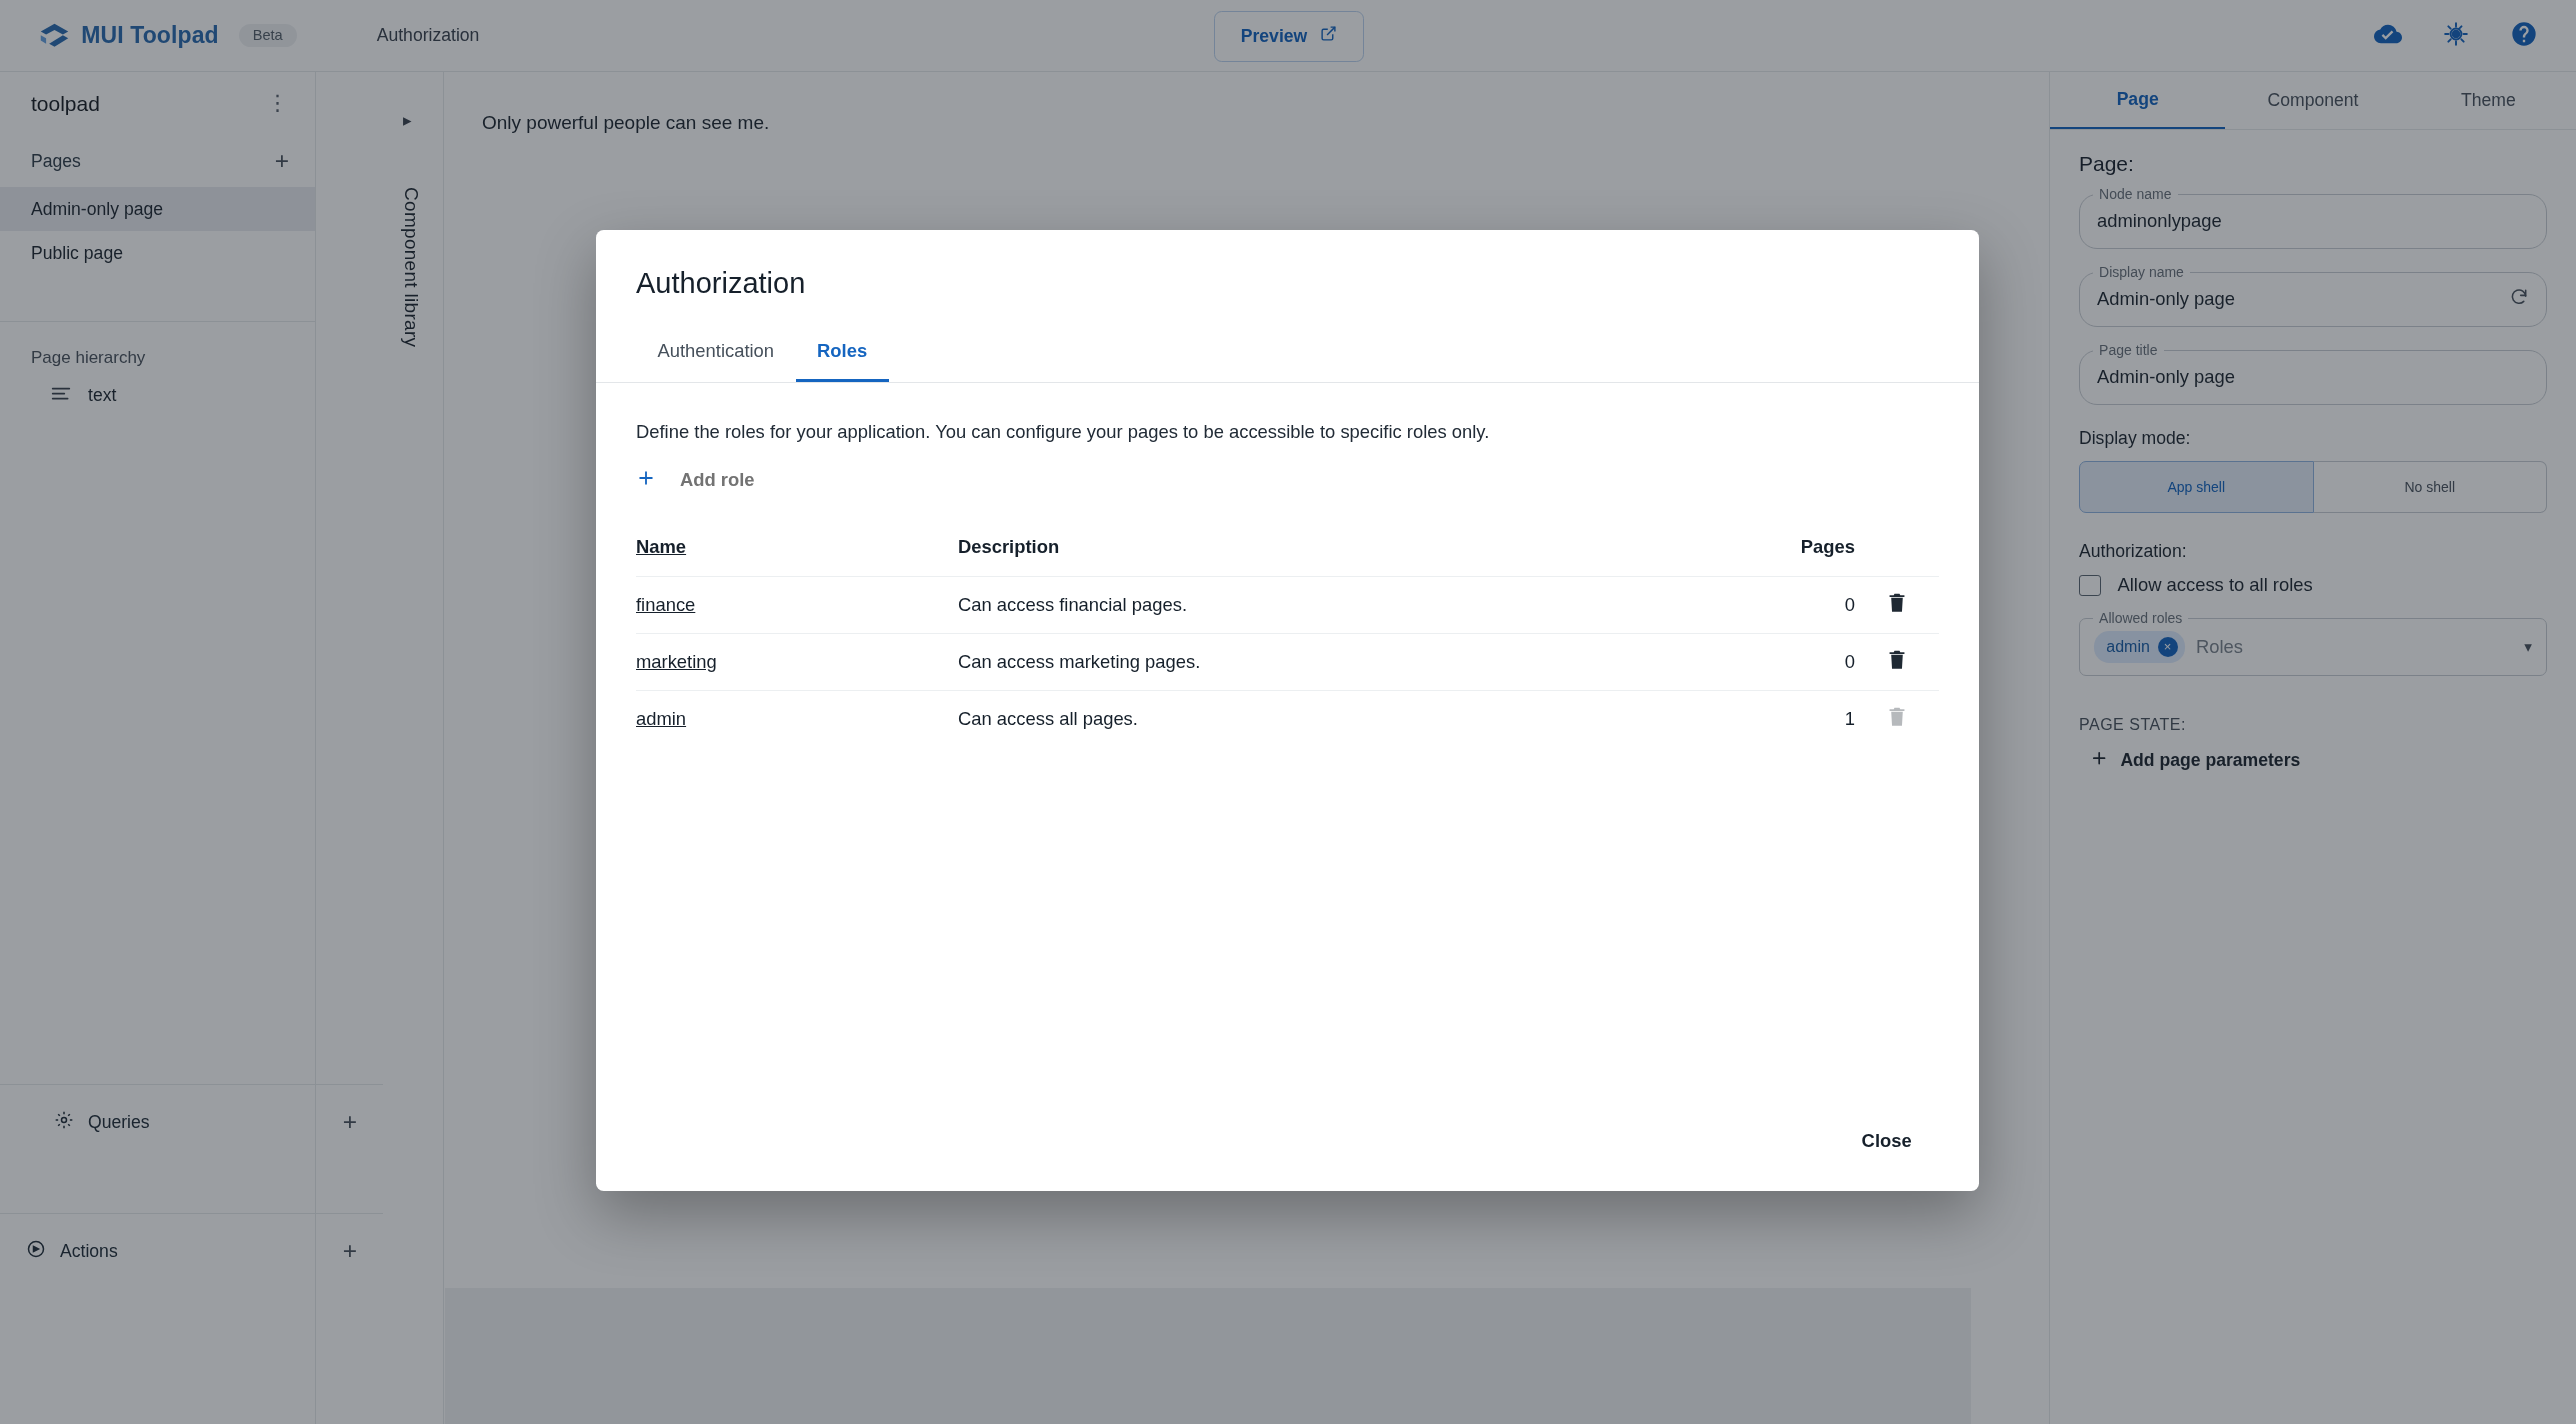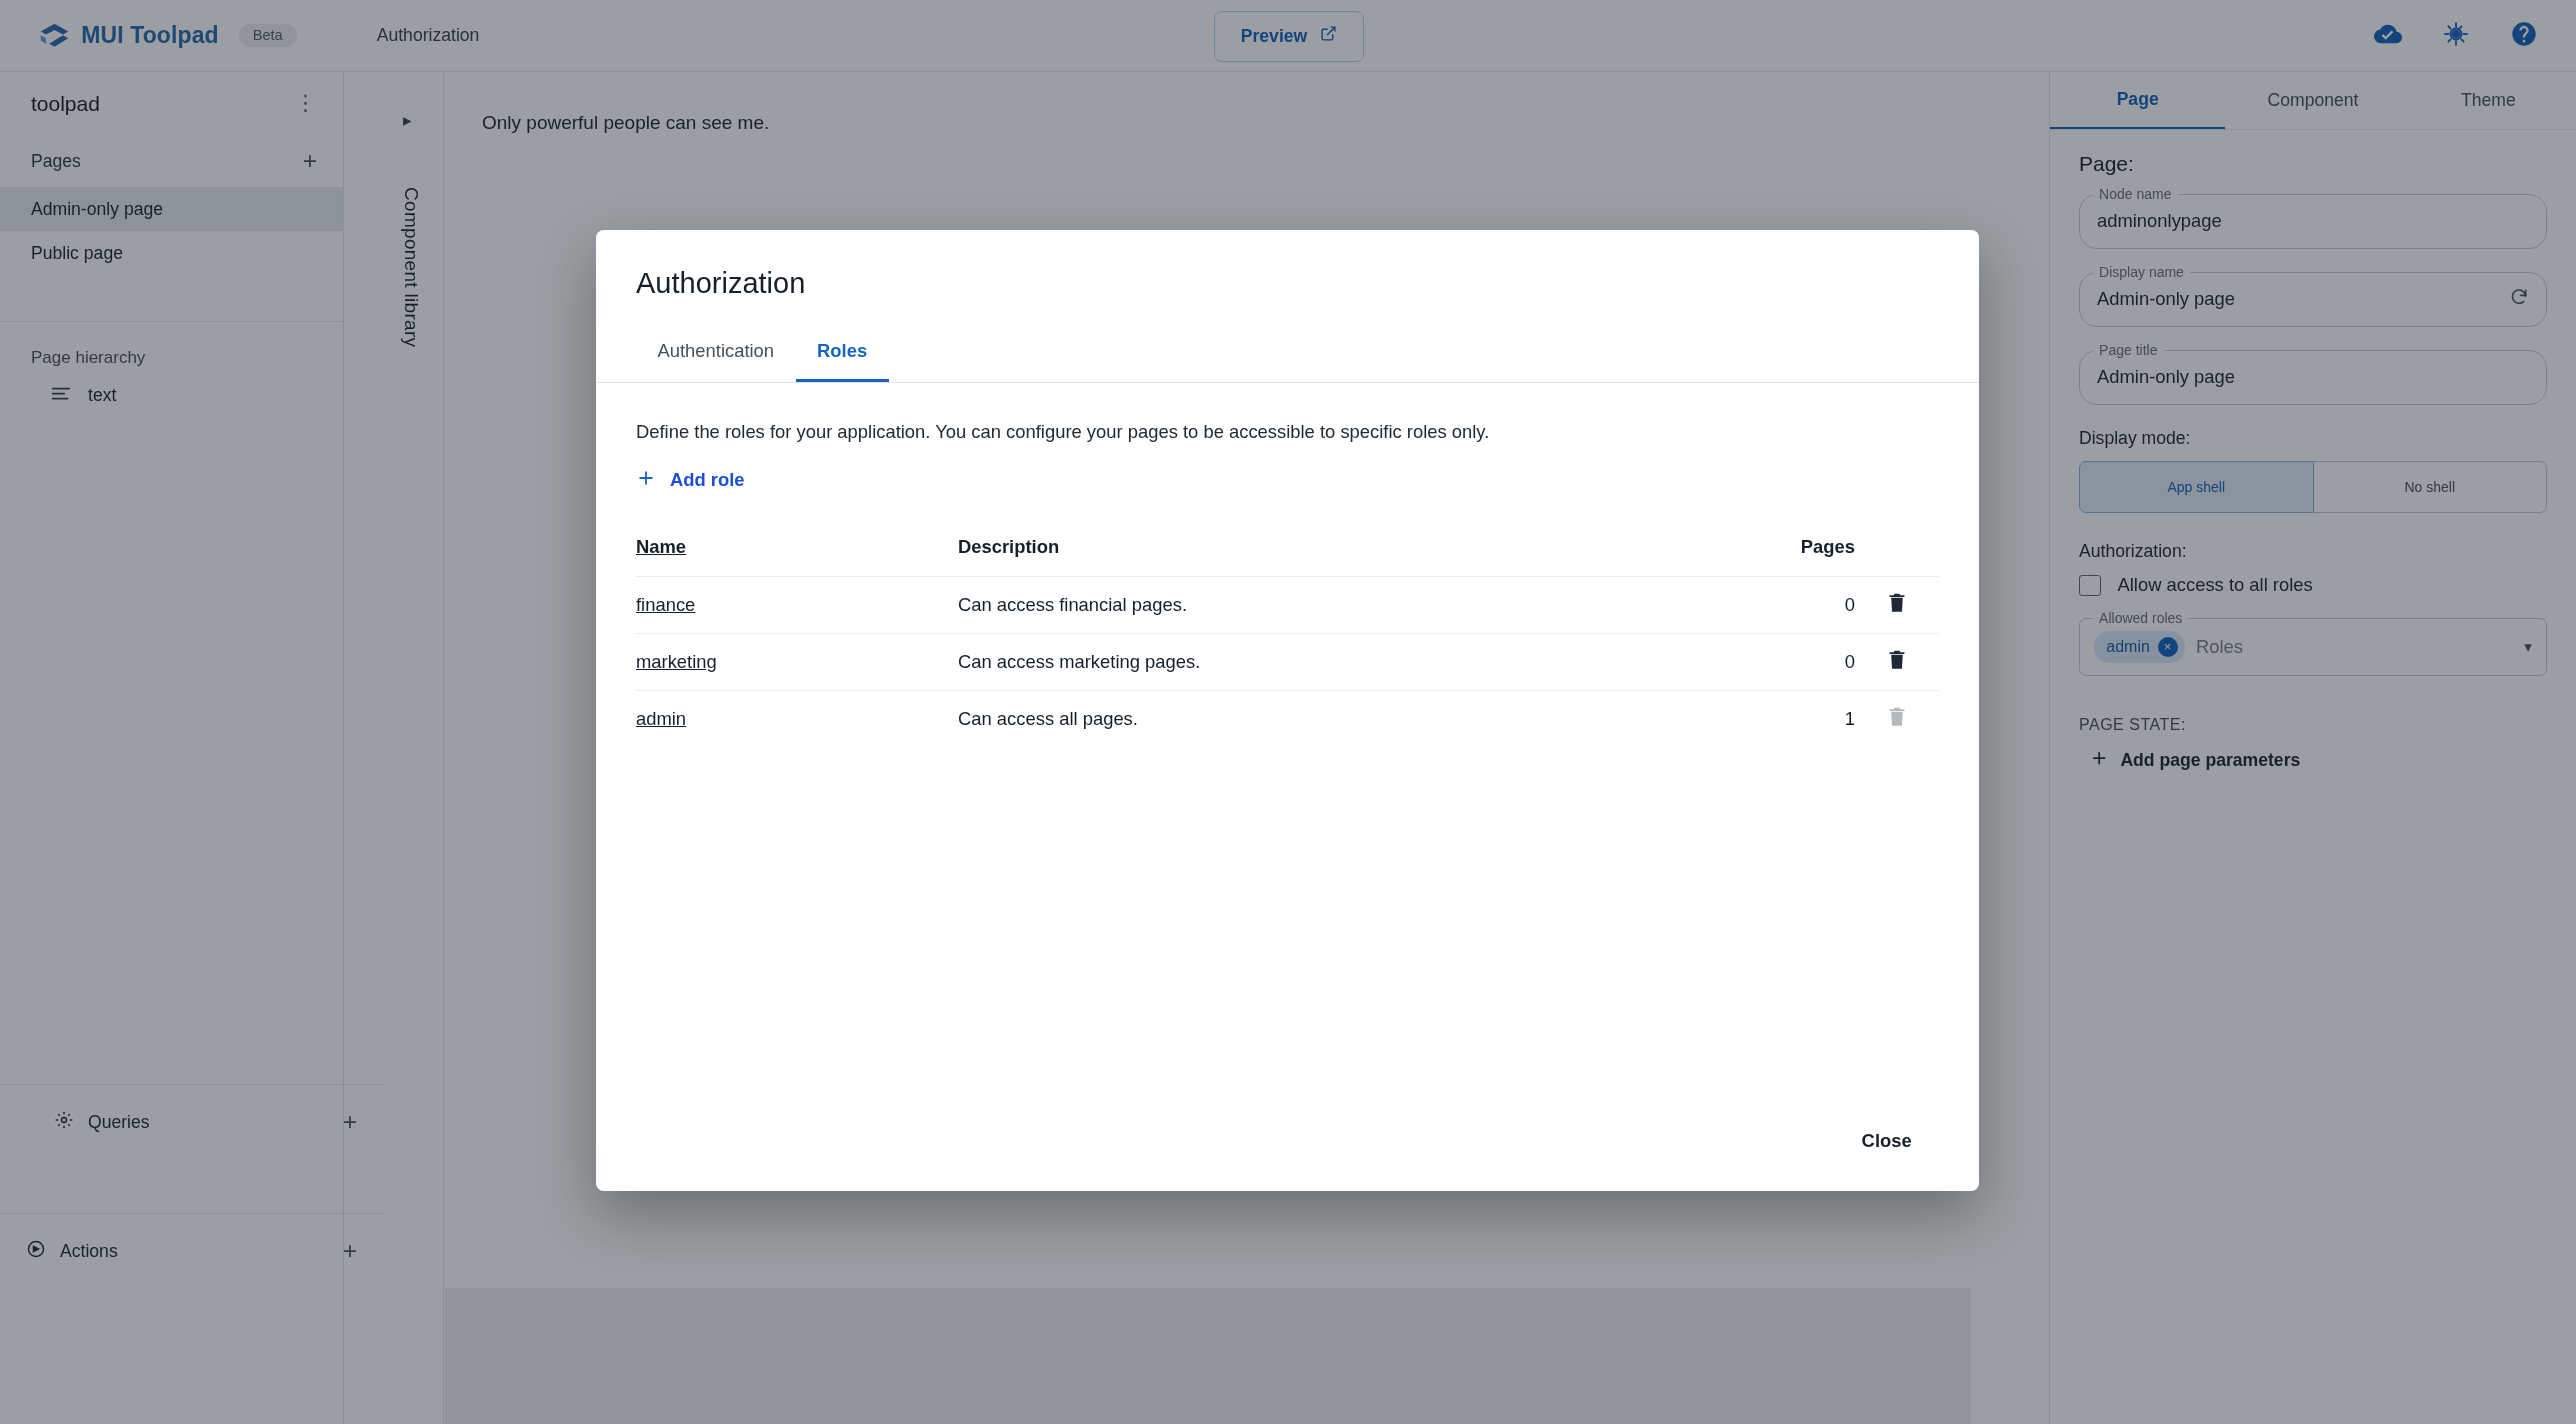--- a/index.html
+++ b/index.html
@@ -84,21 +84,21 @@
     width: 34px; height: 34px;
     display: flex; align-items: center; justify-content: center;
     cursor: pointer;
     color: #1565c0;
   }
 
   
   .sidebar {
     position: absolute;
     top: 72px; left: 0;
-    width: 344px;
+    width: 316px;
     height: 1352px;
     background: #ffffff;
     border-right: 0.8px solid #e6e8eb;
     z-index: 20;
   }
   .sidebar-header {
     height: 63px;
     display: flex;
     align-items: center;
     justify-content: space-between;
@@ -360,23 +360,23 @@
     cursor: pointer;
     font-weight: 500;
   }
   .mtab.active { color: #1565c0; border-bottom: 3.1px solid #1565c0; font-weight: 600; }
   .modal-desc {
     padding: 38px 40px 0 40px;
     font-size: 18.4px;
     color: #212b36;
   }
   .add-role {
-    display: flex; align-items: center; gap: 14px;
+    display: flex; align-items: center; gap: 24px;
     margin: 24.5px 0 0 40px;
-    color: #1d4ed8;
+    color: #737373;
     font-size: 18.4px;
     font-weight: 600;
     cursor: pointer;
     width: fit-content;
   }
   .roles-table {
     margin: 26px 40px 0 40px;
     width: 1303px;
   }
   .rt-head, .rt-row {

